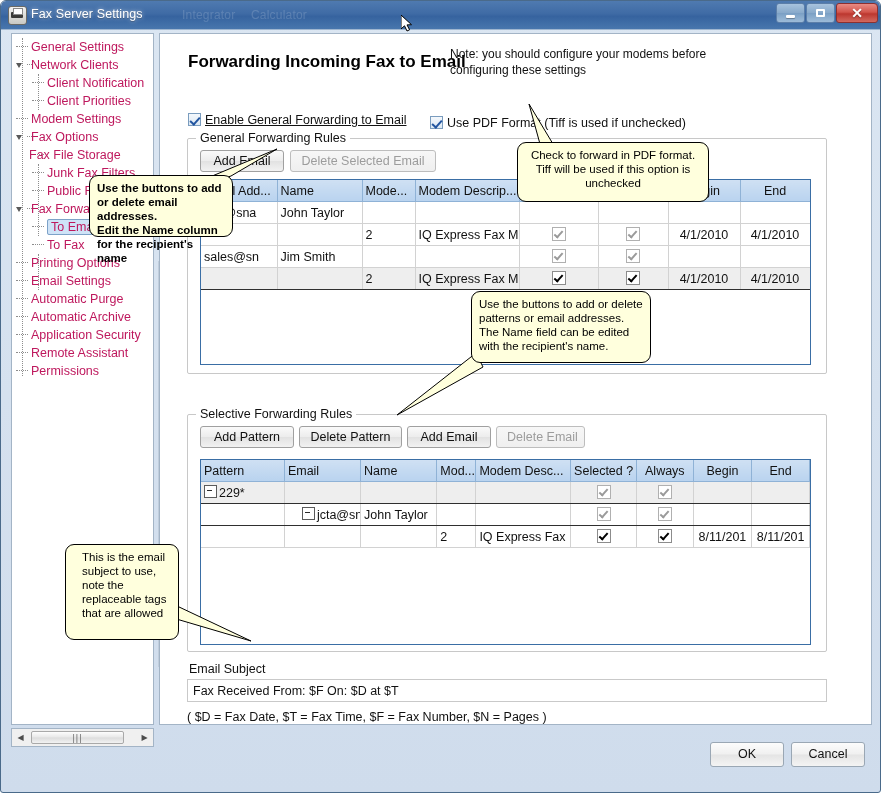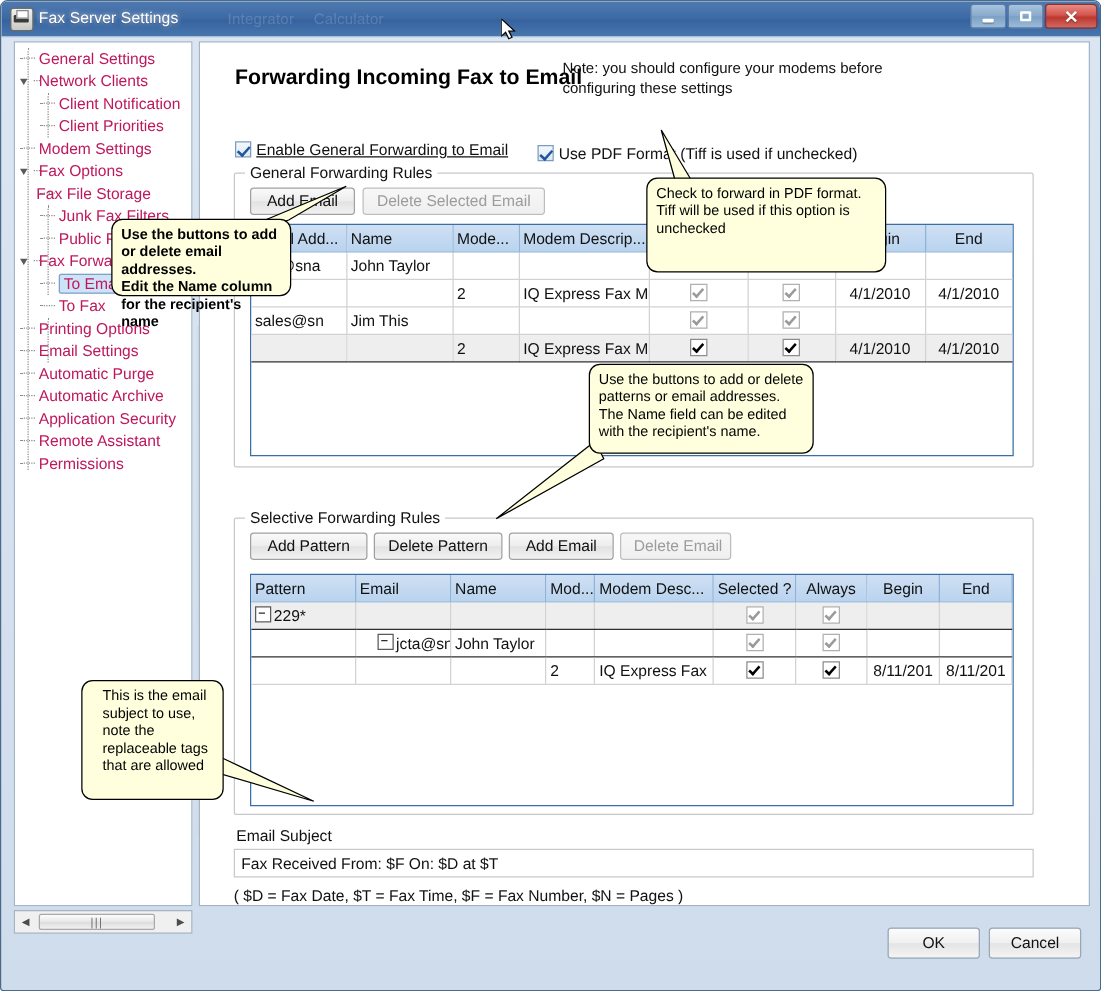--- a/index.html
+++ b/index.html
@@ -555,21 +555,21 @@
                 <td><span></span></td>
                 <td><span>2</span></td>
                 <td><span>IQ Express Fax Mo</span></td>
                 <td class="ctr"><span class="gcb checked light"></span></td>
                 <td class="ctr"><span class="gcb checked light"></span></td>
                 <td class="ctr"><span>4/1/2010</span></td>
                 <td class="ctr"><span>4/1/2010</span></td>
               </tr>
               <tr class="">
                 <td><span>sales@sn</span></td>
-                <td><span>Jim This</span></td>
+                <td><span>Jim Smith</span></td>
                 <td><span></span></td>
                 <td><span></span></td>
                 <td class="ctr"><span class="gcb checked light"></span></td>
                 <td class="ctr"><span class="gcb checked light"></span></td>
                 <td class="ctr"><span></span></td>
                 <td class="ctr"><span></span></td>
               </tr>
               <tr class="shaded outlined">
                 <td><span></span></td>
                 <td><span></span></td>
@@ -671,21 +671,21 @@
     <polygon points="528,103 539,143 552,143" fill="#ffffdd" stroke="#000000" stroke-width="1"></polygon>
     <polygon points="396,414 475,352 482,366" fill="#ffffdd" stroke="#000000" stroke-width="1"></polygon>
     <polygon points="250,640 176,605 172,617" fill="#ffffdd" stroke="#000000" stroke-width="1"></polygon>
   </svg>
 
   <div class="callout" style="left:88px; top:174px; width:144px; height:62px;font-weight:bold;">
     <span style="white-space:pre-line">Use the buttons to add or delete email addresses.
 Edit the Name column for the recipient's name</span>
   </div>
 
-  <div class="callout" style="left:516px; top:141px; width:192px; height:76px;">
+  <div class="callout" style="left:516px; top:141px; width:192px; height:60px;text-align:center;">
     <span>Check to forward in PDF format.  Tiff will be used if this option is unchecked</span>
   </div>
 
   <div class="callout" style="left:470px; top:290px; width:180px; height:72px;">
     <span>Use the buttons to add or delete patterns or email addresses.  The Name field can be edited with the recipient's name.</span>
   </div>
 
   <div class="callout" style="left:64px; top:543px; width:114px; height:96px;padding-left:16px;">
     <span>This is the email subject to use, note the replaceable tags that are allowed</span>
   </div>

